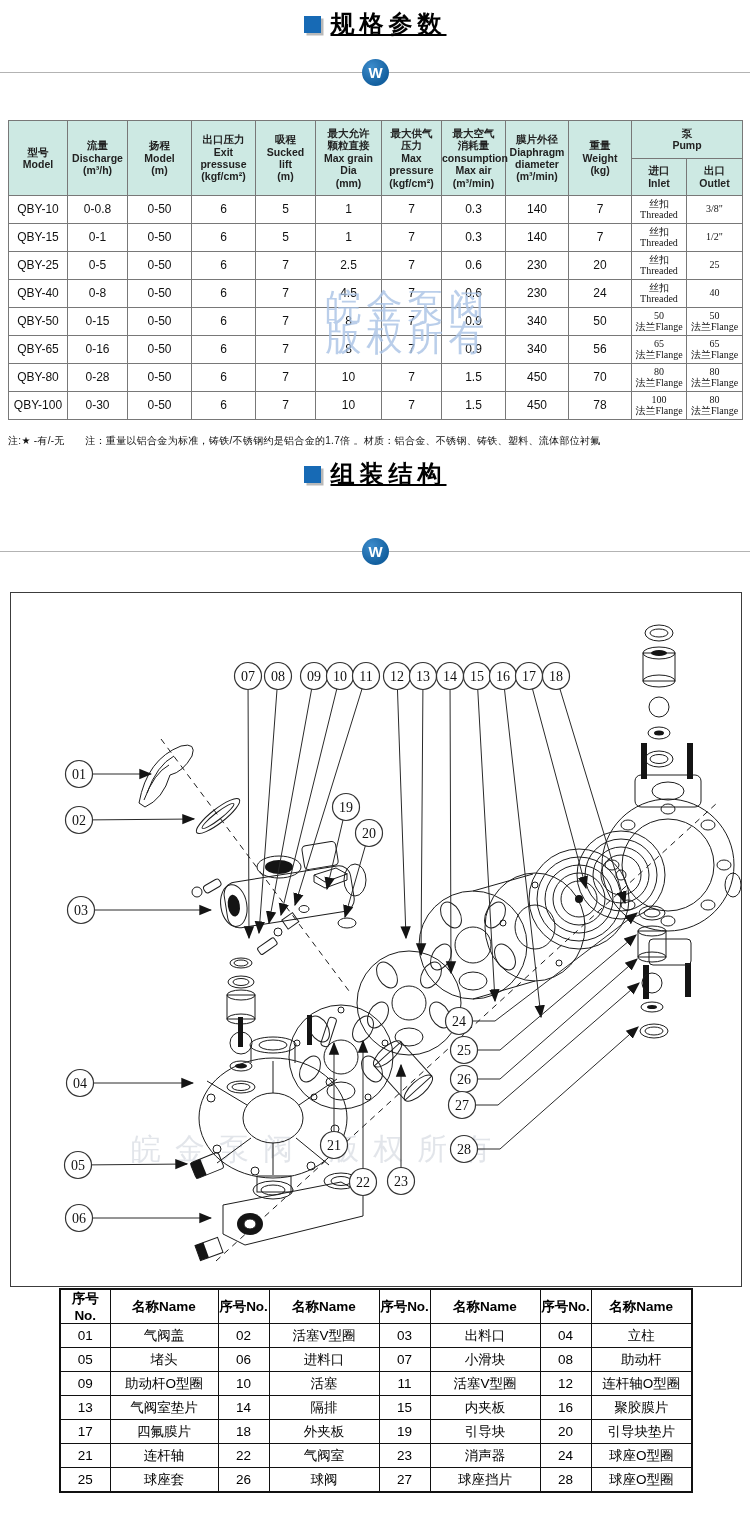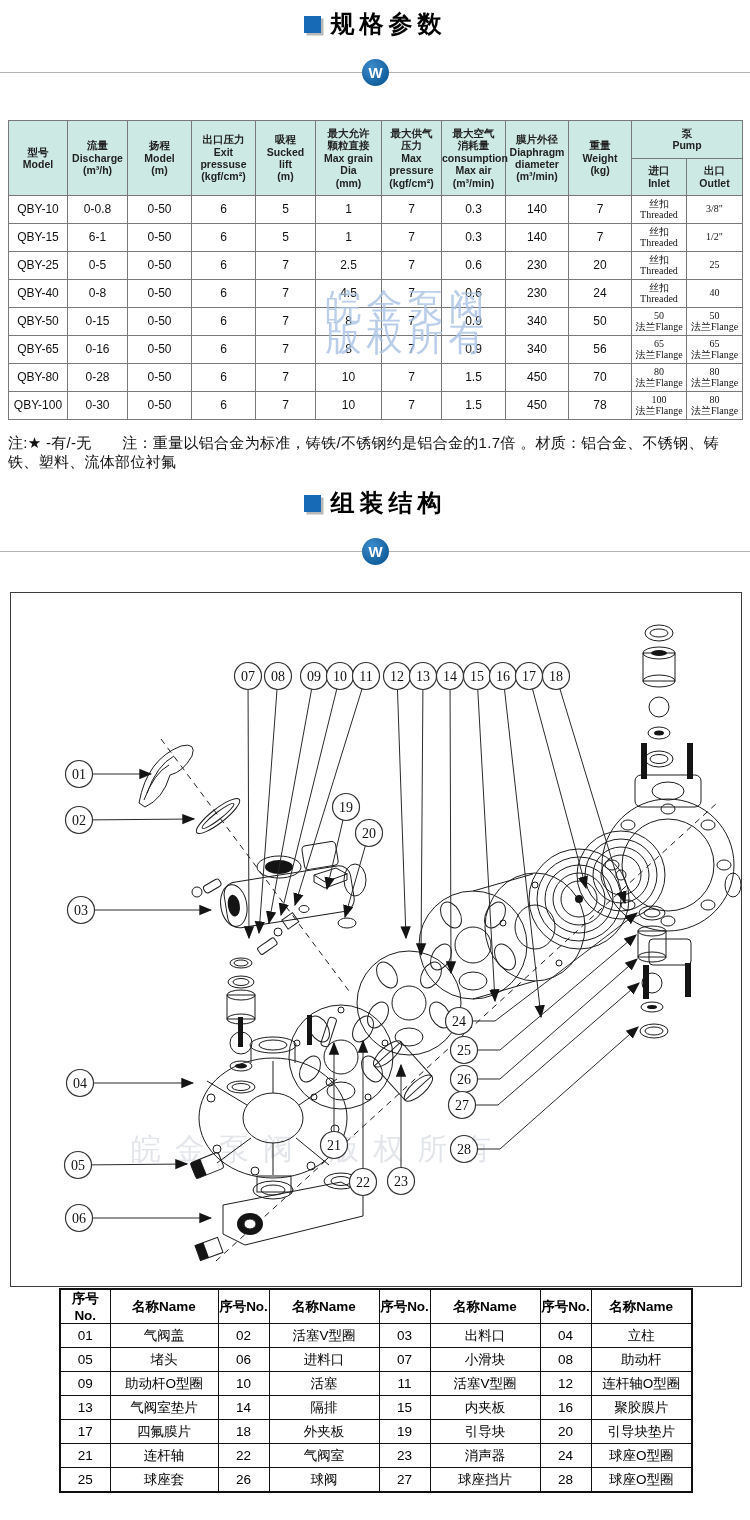--- a/index.html
+++ b/index.html
@@ -1,20 +1,20 @@
 <!DOCTYPE html>
 <html><head>
 <meta charset="utf-8">
 <style>
   html,body{margin:0;padding:0;background:#fff;}
   body{font-family:"Liberation Sans","DejaVu Sans",sans-serif;color:#1a1a1a;}
   #page{position:relative;width:750px;height:1520px;background:#fff;overflow:hidden;margin:0 auto;}
 
   
-  .sec-title{position:absolute;left:0;width:750px;text-align:center;font-size:24px;font-weight:bold;letter-spacing:5px;color:#000;}
+  .sec-title{position:absolute;left:0;width:750px;text-align:center;font-size:24px;font-weight:bold;letter-spacing:5px;color:#000;text-decoration:underline;}
   .sec-title .sq{display:inline-block;width:17px;height:17px;background:#176ab5;box-shadow:2.5px 2.5px 0 #b9b9b9;margin-right:10px;vertical-align:-1px;}
 
   
   .divider{position:absolute;left:0;width:750px;height:28px;}
   .divider .line{position:absolute;top:13px;left:0;width:750px;border-top:1px solid #b3b3b3;}
   .divider .badge{position:absolute;top:0;left:362px;width:27px;height:27px;border-radius:50%;
     background:radial-gradient(circle at 35% 30%,#3d8ccc,#13609f 70%);color:#fff;font-weight:bold;
     font-size:15px;line-height:27px;text-align:center;}
 
   
@@ -24,21 +24,21 @@
   #spec-table thead tr:first-child th{height:74px;}
   #spec-table td{font-size:12px;height:27px;line-height:1.05;color:#111;}
   #spec-table td.small{font-size:10px;font-family:Liberation Serif, serif;}
   #spec-table{border:1px solid #555;}
 
   
   .wm-blue{position:absolute;top:291px;left:325px;width:165px;text-align:center;font-size:36px;line-height:31px;
     letter-spacing:5px;color:#a9c3e5;opacity:.8;pointer-events:none;z-index:5;}
 
   
-  #note{position:absolute;top:434px;left:8px;width:740px;font-size:15px;color:#111;letter-spacing:.3px;}
+  #note{position:absolute;top:434px;left:8px;width:740px;font-size:10px;color:#111;letter-spacing:.3px;}
 
   
   #diagram-box{position:absolute;top:592px;left:10px;width:730px;height:693px;border:1px solid #3c3c3c;background:#fff;}
   #diagram-svg{width:730px;height:693px;display:block;}
   #diagram-svg .art *{stroke:#1c1c1c;stroke-width:1;fill:none;}
   #diagram-svg .art .fill{fill:#141414;stroke:none;}
   #diagram-svg .art .wfill{fill:#fff;stroke:#1c1c1c;}
   #diagram-svg .art .dash{stroke-dasharray:6 5;stroke-width:1;}
   #diagram-svg .leader{stroke:#2a2a2a;stroke-width:1;fill:none;}
   #diagram-svg .co-circle{fill:#fff;stroke:#333;stroke-width:1.2;}
@@ -140,21 +140,21 @@
           <td>7</td>
           <td>0.3</td>
           <td>140</td>
           <td>7</td>
           <td class="small">丝扣
 Threaded</td>
           <td class="small">3/8"</td>
         </tr>
         <tr>
           <td>QBY-15</td>
-          <td>6-1</td>
+          <td>0-1</td>
           <td>0-50</td>
           <td>6</td>
           <td>5</td>
           <td>1</td>
           <td>7</td>
           <td>0.3</td>
           <td>140</td>
           <td>7</td>
           <td class="small">丝扣
 Threaded</td>
@@ -256,21 +256,21 @@
         </tr>
       </tbody>
     </table>
   <div class="wm-blue">
     <div>皖金泵阀</div>
     <div>版权所有</div>
   </div>
 
   <div id="note">注:★ -有/-无　　注：重量以铝合金为标准，铸铁/不锈钢约是铝合金的1.7倍 。材质：铝合金、不锈钢、铸铁、塑料、流体部位衬氟</div>
 
-  <div class="sec-title" style="top:487px;">
+  <div class="sec-title" style="top:458px;">
     <span class="sq"></span><span>组装结构</span>
   </div>
 
   <div class="divider" style="top:538px;">
     <div class="line"></div>
     <div class="badge">W</div>
   </div>
 
   <div id="diagram-box">
     <svg id="diagram-svg" viewBox="0 0 730 693" xmlns="http://www.w3.org/2000/svg">

